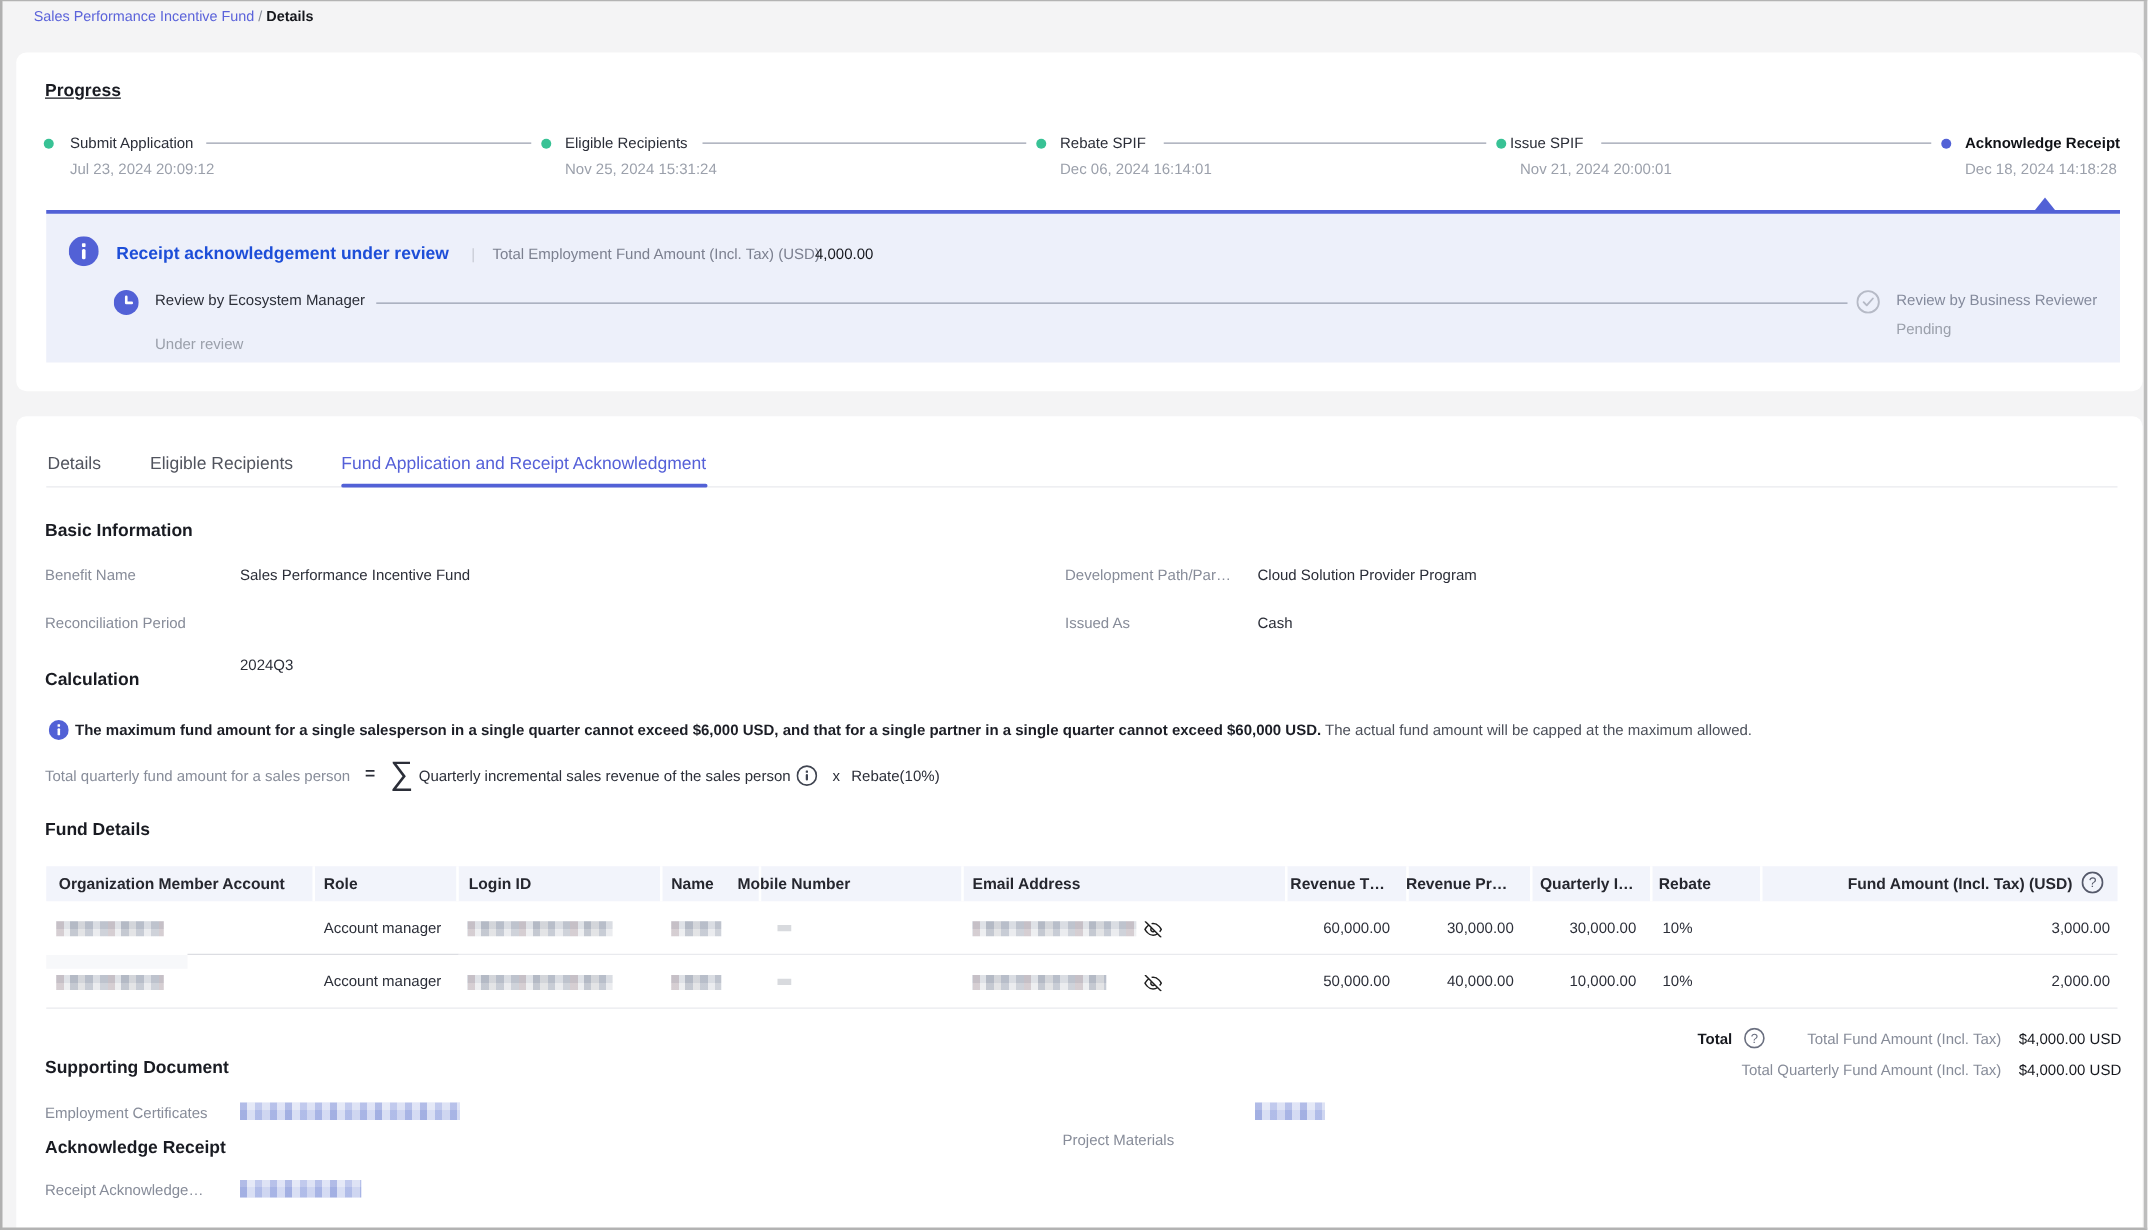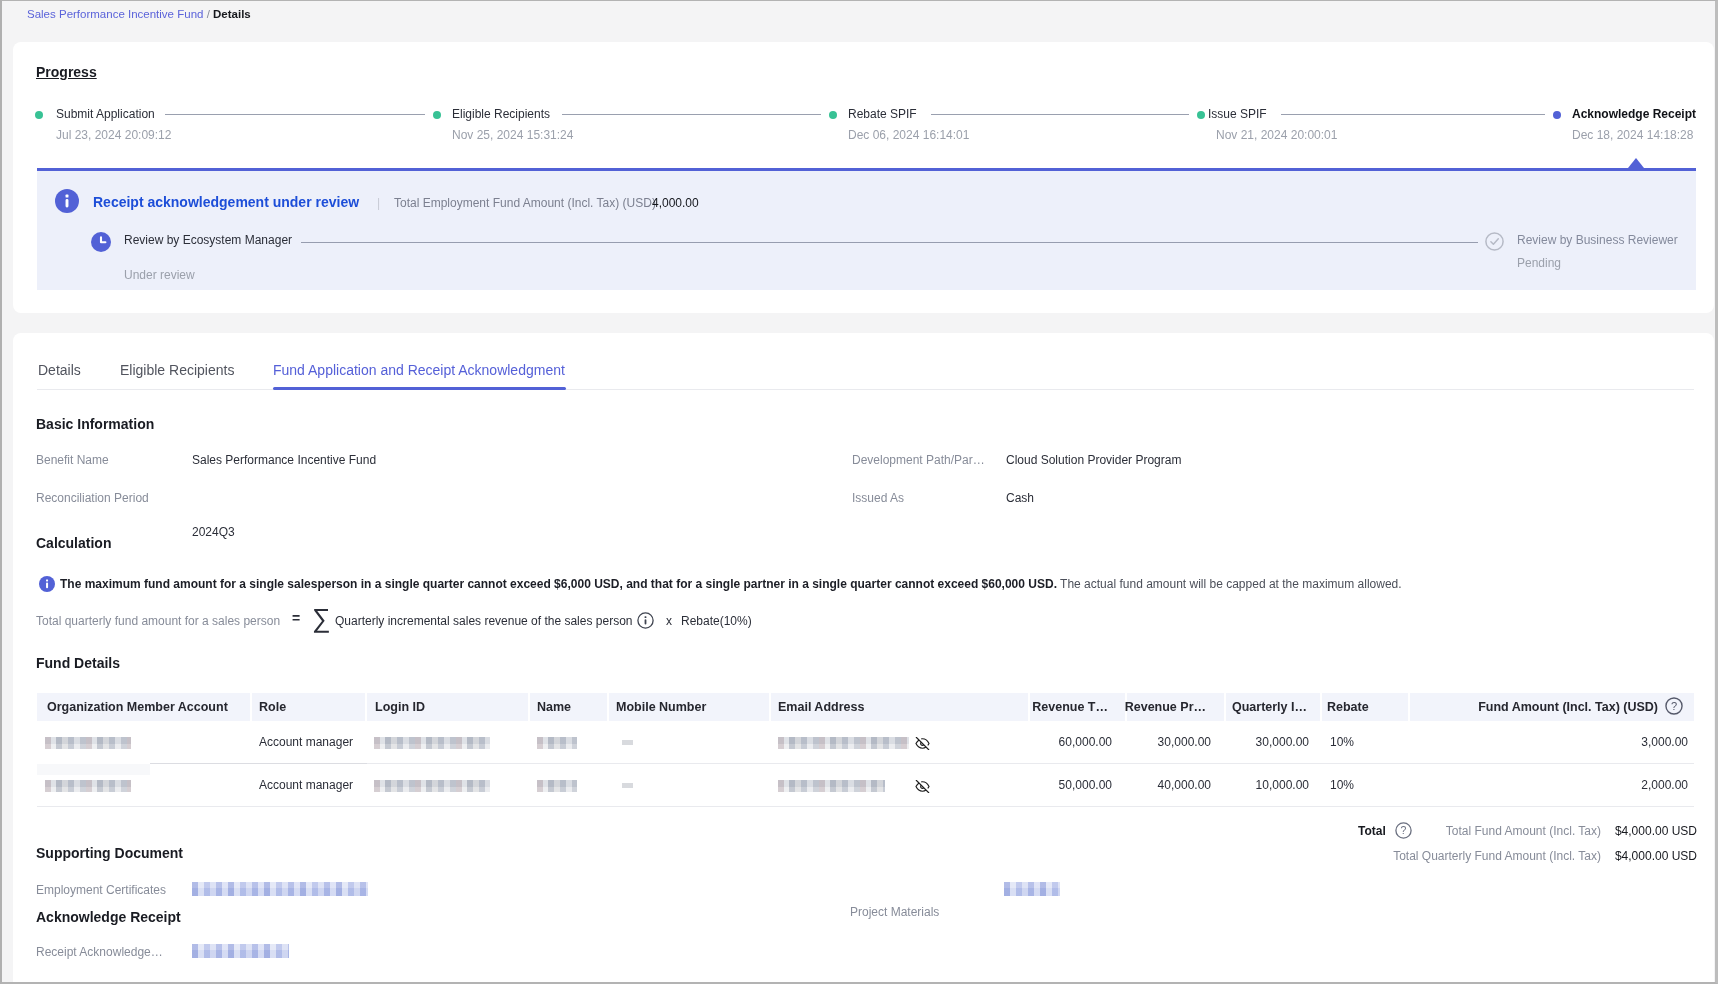--- a/index.html
+++ b/index.html
@@ -137,21 +137,21 @@
   <div class="abs" style="left:756px; top:360px; width:2px; height:28px; background:#fff;"></div>
   <div class="abs" style="left:1015px; top:360px; width:2px; height:28px; background:#fff;"></div>
   <div class="abs" style="left:1112px; top:360px; width:2px; height:28px; background:#fff;"></div>
   <div class="abs" style="left:1211px; top:360px; width:2px; height:28px; background:#fff;"></div>
   <div class="abs" style="left:1307px; top:360px; width:2px; height:28px; background:#fff;"></div>
   <div class="abs" style="left:1395px; top:360px; width:2px; height:28px; background:#fff;"></div>
   <div class="abs th" style="left:34px; top:367px;">Organization Member Account</div>
   <div class="abs th" style="left:246px; top:367px;">Role</div>
   <div class="abs th" style="left:362px; top:367px;">Login ID</div>
   <div class="abs th" style="left:524px; top:367px;">Name</div>
-  <div class="abs th" style="left:603px; top:367px;">Mobile Number</div>
+  <div class="abs th" style="left:577px; top:367px;">Mobile Number</div>
   <div class="abs th" style="left:765px; top:367px;">Email Address</div>
   <div class="abs th" style="right:606px; top:367px;">Revenue T…</div>
   <div class="abs th" style="right:508px; top:367px;">Revenue Pr…</div>
   <div class="abs th" style="right:407px; top:367px;">Quarterly I…</div>
   <div class="abs th" style="left:1314px; top:367px;">Rebate</div>
   <div class="abs th" style="right:56px; top:367px;">Fund Amount (Incl. Tax) (USD)</div>
   <svg class="abs" style="left:1652px; top:364px;" width="18" height="18" viewBox="0 0 17 17">
       <circle cx="8.5" cy="8.5" r="7.6" fill="none" stroke="#55596a" stroke-width="1.3"></circle>
       <text x="8.5" y="12.2" font-size="10.5" font-family="Liberation Sans" fill="#55596a" text-anchor="middle">?</text>
     </svg>

